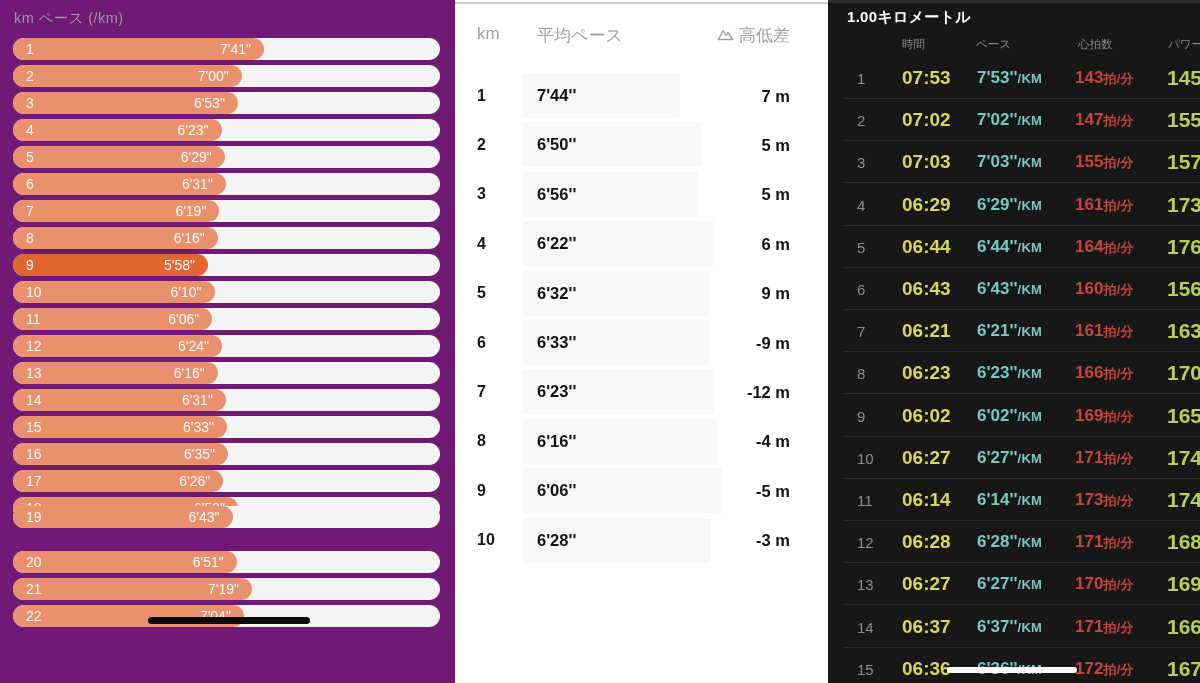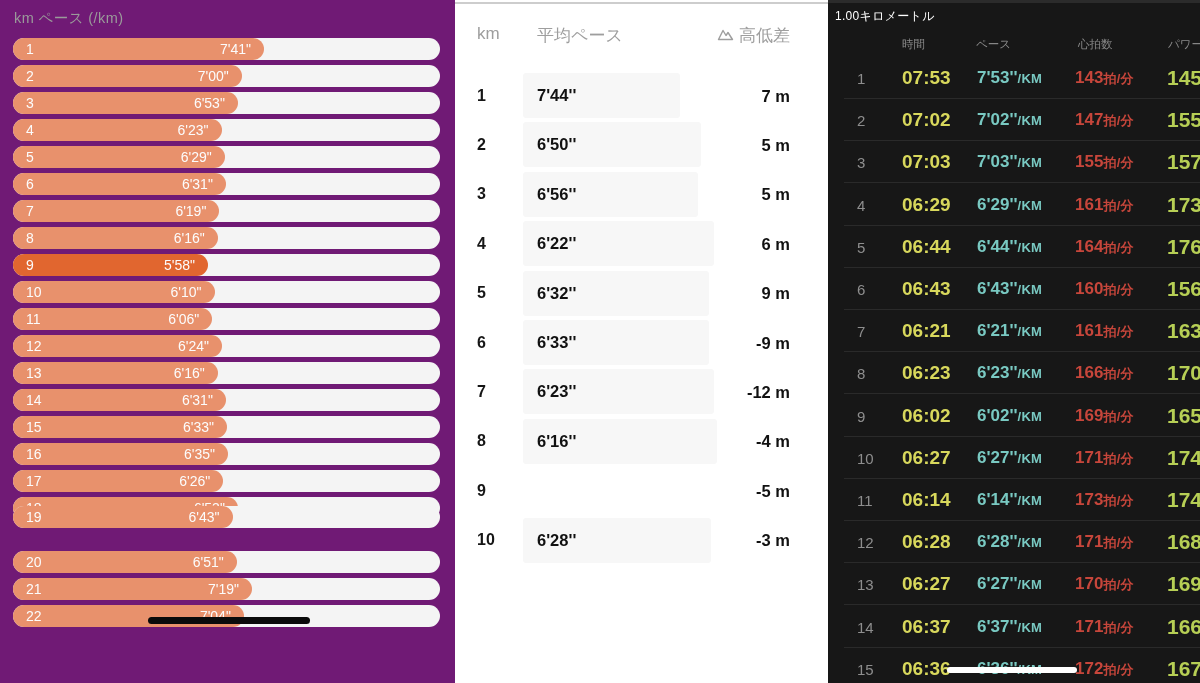--- a/index.html
+++ b/index.html
@@ -33,21 +33,21 @@
   .mid-km   { position:absolute; left:22px; top:50%; transform:translateY(-50%);
               font-weight:bold; font-size:16px; color:#161616; }
   .mid-bar  { position:absolute; left:68px; top:0; height:45px; background:#f7f7f7; border-radius:3px;
               display:flex; align-items:center; }
   .mid-pace { padding-left:14px; font-weight:bold; font-size:16.5px; color:#111; white-space:nowrap; }
   .mid-elev { position:absolute; right:38px; top:50%; transform:translateY(-50%);
               font-weight:bold; font-size:16.5px; color:#111; }
 
   
   .r-topedge { position:absolute; left:0; top:0; width:100%; height:3px; background:#2b2b2b; }
-  .r-title   { position:absolute; left:7px; top:8px; color:#ffffff; font-weight:normal; font-size:12px; letter-spacing:.3px; }
+  .r-title   { position:absolute; left:19px; top:8px; color:#ffffff; font-weight:bold; font-size:15px; letter-spacing:.3px; }
   .r-head    { position:absolute; top:37px; font-size:11.5px; color:#8a8a8a; white-space:nowrap; }
   .rh-time  { left:74px; }  .rh-pace { left:148px; } .rh-hr { left:250px; } .rh-power { left:340px; }
   .r-row { position:absolute; left:0; width:100%; height:42px; }
   .r-row::after { content:''; position:absolute; left:16px; right:0; bottom:0; height:1px; background:#2a2a2a; }
   .r-row > span { position:absolute; top:50%; transform:translateY(-50%); white-space:nowrap; }
   .r-idx   { left:29px;  color:#8e8e8e; font-size:15px; }
   .r-time  { left:74px;  color:#d8d85c; font-weight:bold; font-size:19px; }
   .r-pace  { left:149px; color:#79c9c2; font-weight:bold; font-size:17px; }
   .r-hr    { left:247px; color:#c7463b; font-weight:bold; font-size:17px; }
   .r-power { left:339px; color:#b7cf55; font-weight:bold; font-size:21px; }
@@ -314,20 +314,23 @@
   <div class="mid-row" style="top: 418.8px;">
     <span class="mid-km">8</span>
     <div class="mid-bar" style="width: 194px;">
       <span class="mid-pace">6'16''</span>
     </div>
     <span class="mid-elev">-4 m</span>
   </div>
 
   <div class="mid-row" style="top: 468.2px;">
     <span class="mid-km">9</span>
+    <div class="mid-bar" style="width: 199px;">
+      <span class="mid-pace">6'06''</span>
+    </div>
     <span class="mid-elev">-5 m</span>
   </div>
 
   <div class="mid-row" style="top: 517.6px;">
     <span class="mid-km">10</span>
     <div class="mid-bar" style="width: 188px;">
       <span class="mid-pace">6'28''</span>
     </div>
     <span class="mid-elev">-3 m</span>
   </div>

